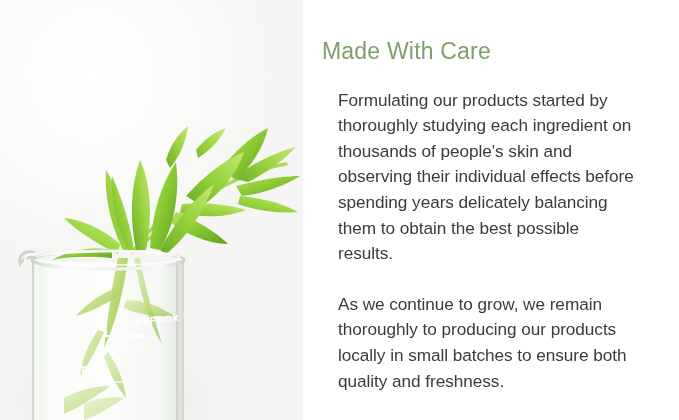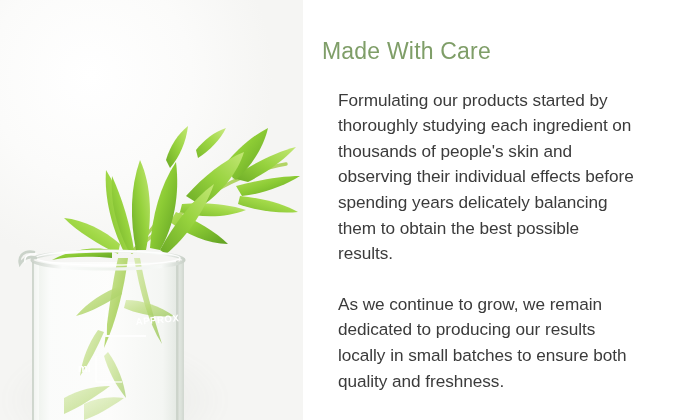--- a/index.html
+++ b/index.html
@@ -221,16 +221,16 @@
     </svg>
   </div>
 
   <div class="divider"></div>
 
   <div class="text-panel">
     <h2 class="heading">Made With Care</h2>
 
     <p class="body-copy">Formulating our products started by thoroughly studying each ingredient on thousands of people's skin and observing their individual effects before spending years delicately balancing them to obtain the best possible results.</p>
 
-    <p class="body-copy">As we continue to grow, we remain dedicated to producing our results locally in small batches to ensure both quality and freshness.</p>
+    <p class="body-copy">As we continue to grow, we remain thoroughly to producing our products locally in small batches to ensure both quality and freshness.</p>
   </div>
 
 </div>
 
 </body></html>

